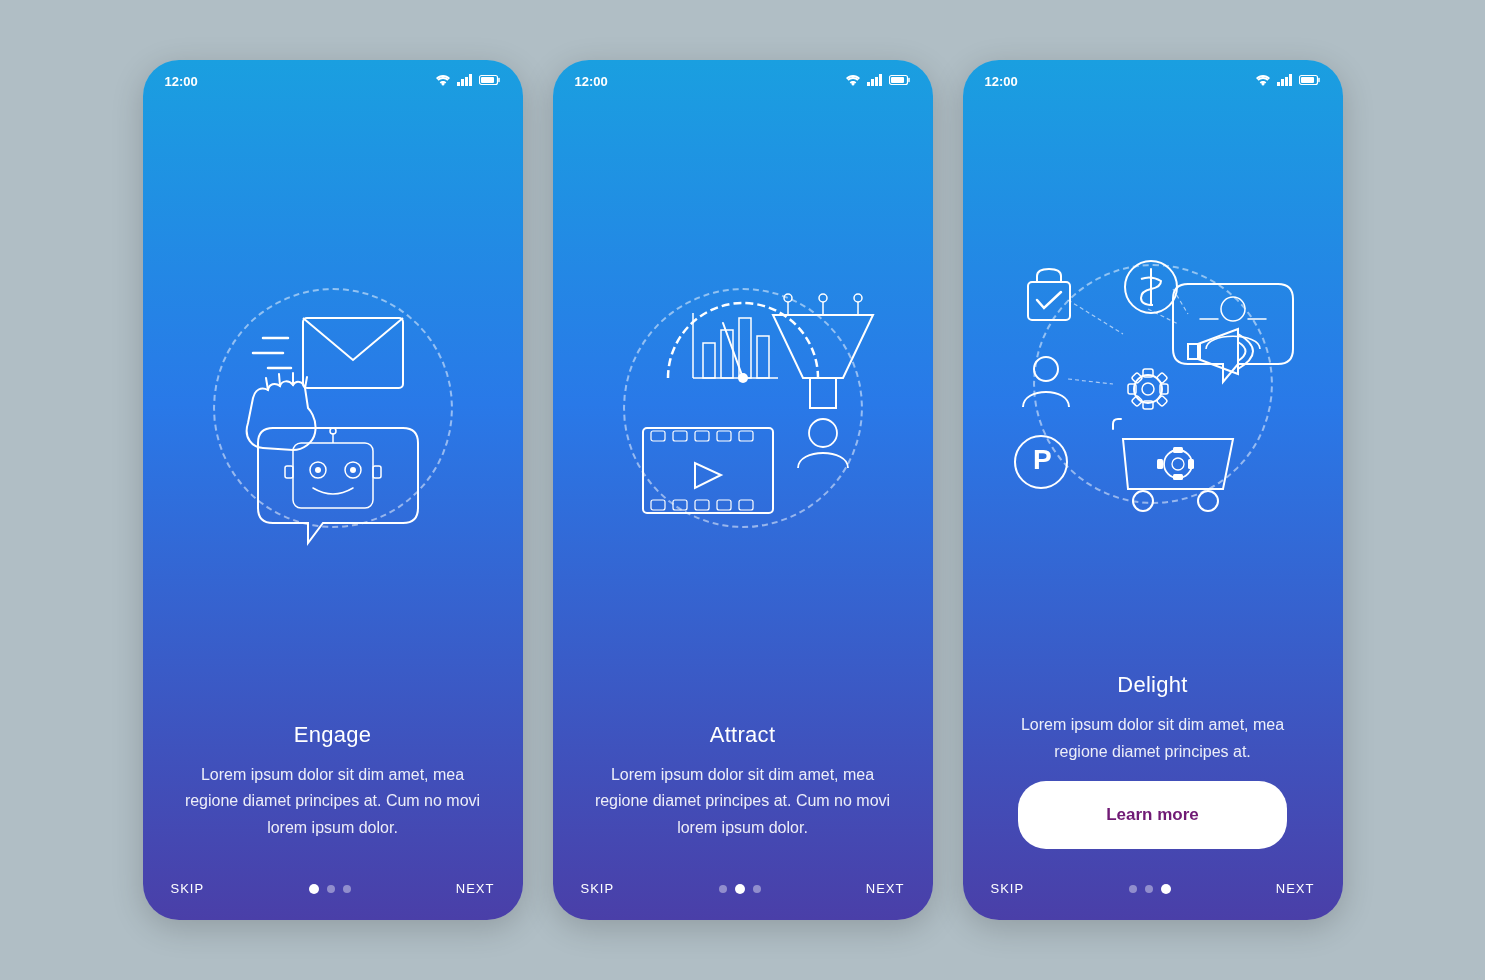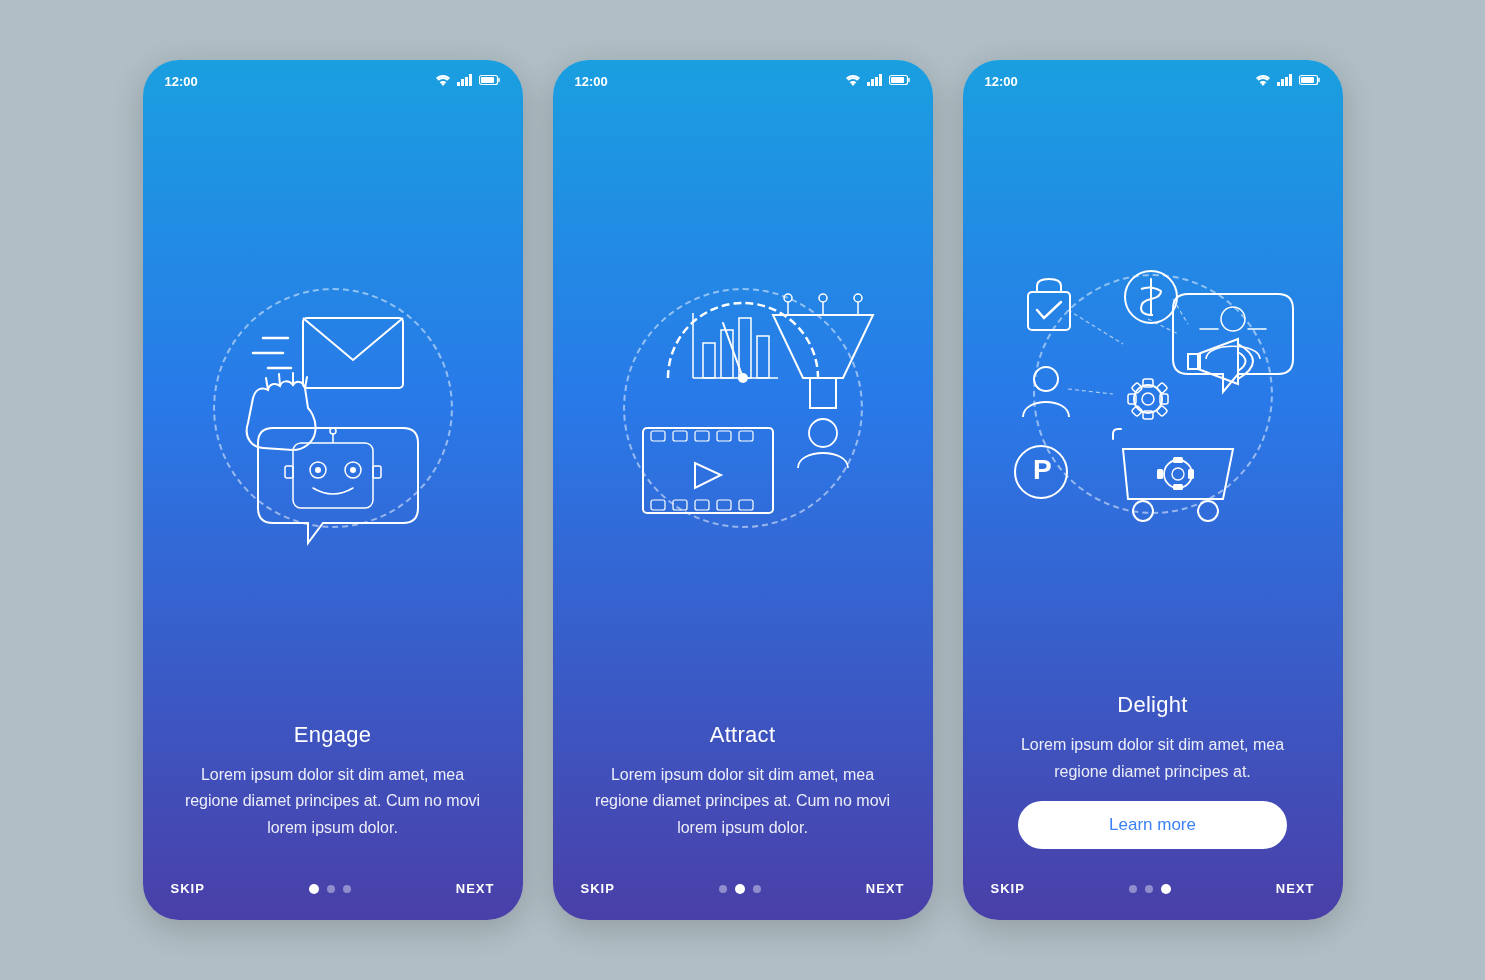--- a/index.html
+++ b/index.html
@@ -101,47 +101,47 @@
     .card-body {
       color: rgba(255,255,255,0.9);
       font-size: 16px;
       line-height: 1.65;
       margin-bottom: 16px;
     }
 
     
     .learn-more-btn {
       background: white;
-      color: #3b82f6;
+      color: #701a75;
       border: none;
       border-radius: 28px;
-      padding: 14px 60px;
+      padding: 24px 60px;
       font-size: 17px;
-      font-weight: 400;
+      font-weight: 700;
       cursor: pointer;
       margin-bottom: 8px;
       width: 85%;
       display: block;
       margin-left: auto;
       margin-right: auto;
     }
 
     
     .bottom-nav {
       width: 100%;
       display: flex;
       justify-content: space-between;
       align-items: center;
       padding: 14px 28px 24px 28px;
     }
 
     .nav-skip, .nav-next {
       color: white;
       font-size: 13px;
-      font-weight: 700;
+      font-weight: 400;
       letter-spacing: 1px;
       cursor: pointer;
     }
 
     .dots {
       display: flex;
       gap: 8px;
       align-items: center;
     }
 

